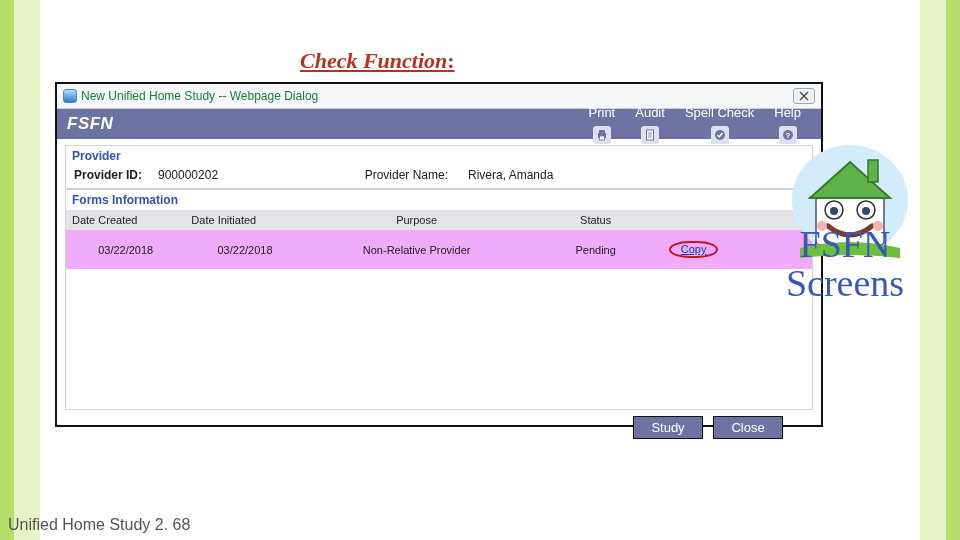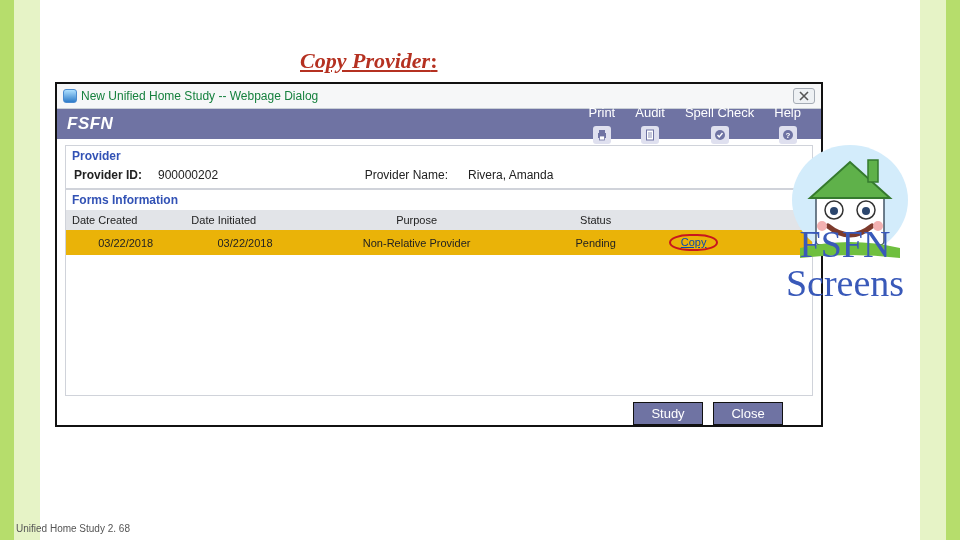--- a/index.html
+++ b/index.html
@@ -128,22 +128,22 @@
     font-size: 11px;
   }
   .forms-table th {
     background: #e2e4e8;
     font-weight: 400;
     padding: 4px 6px;
     text-align: left;
   }
   .forms-table th.center, .forms-table td.center { text-align: center; }
   .forms-table td {
-    padding: 4px 6px;
-    background: #eab308;
+    padding: 11px 6px;
+    background: #f0abfc;
   }
   .linkish { color: #0848b2; text-decoration: underline; cursor: pointer; }
   .copy-circ {
     display: inline-block;
     border: 2px solid #c8161e;
     border-radius: 50%/60%;
     padding: 0 10px 1px 10px;
   }
 
   .forms-fill {
@@ -183,30 +183,30 @@
     font-family: "Times New Roman", serif;
     font-size: 38px;
     font-weight: 500;
     color: #3959b9;
     text-align: center;
     line-height: 1.02;
   }
 
   .footer {
     position: absolute;
-    left: 16px; bottom: 6px;
-    font-size: 10px;
+    left: 8px; bottom: 6px;
+    font-size: 16px;
     color: #555;
   }
 </style>
 </head>
 <body>
 
 <div class="heading">
-  <span>Copy Provider</span><span class="colon">:</span>
+  <span>Check Function</span><span class="colon">:</span>
 </div>
 
 <div class="dialog-frame">
 
   <div class="win-title">
     <span class="ie-icon"></span>
     <span class="txt">New Unified Home Study -- Webpage Dialog</span>
     <span class="win-close">
       <svg width="12" height="10" viewBox="0 0 12 10">
         <path d="M2 1 L10 9 M10 1 L2 9" stroke="#555" stroke-width="1.6" fill="none"></path>

